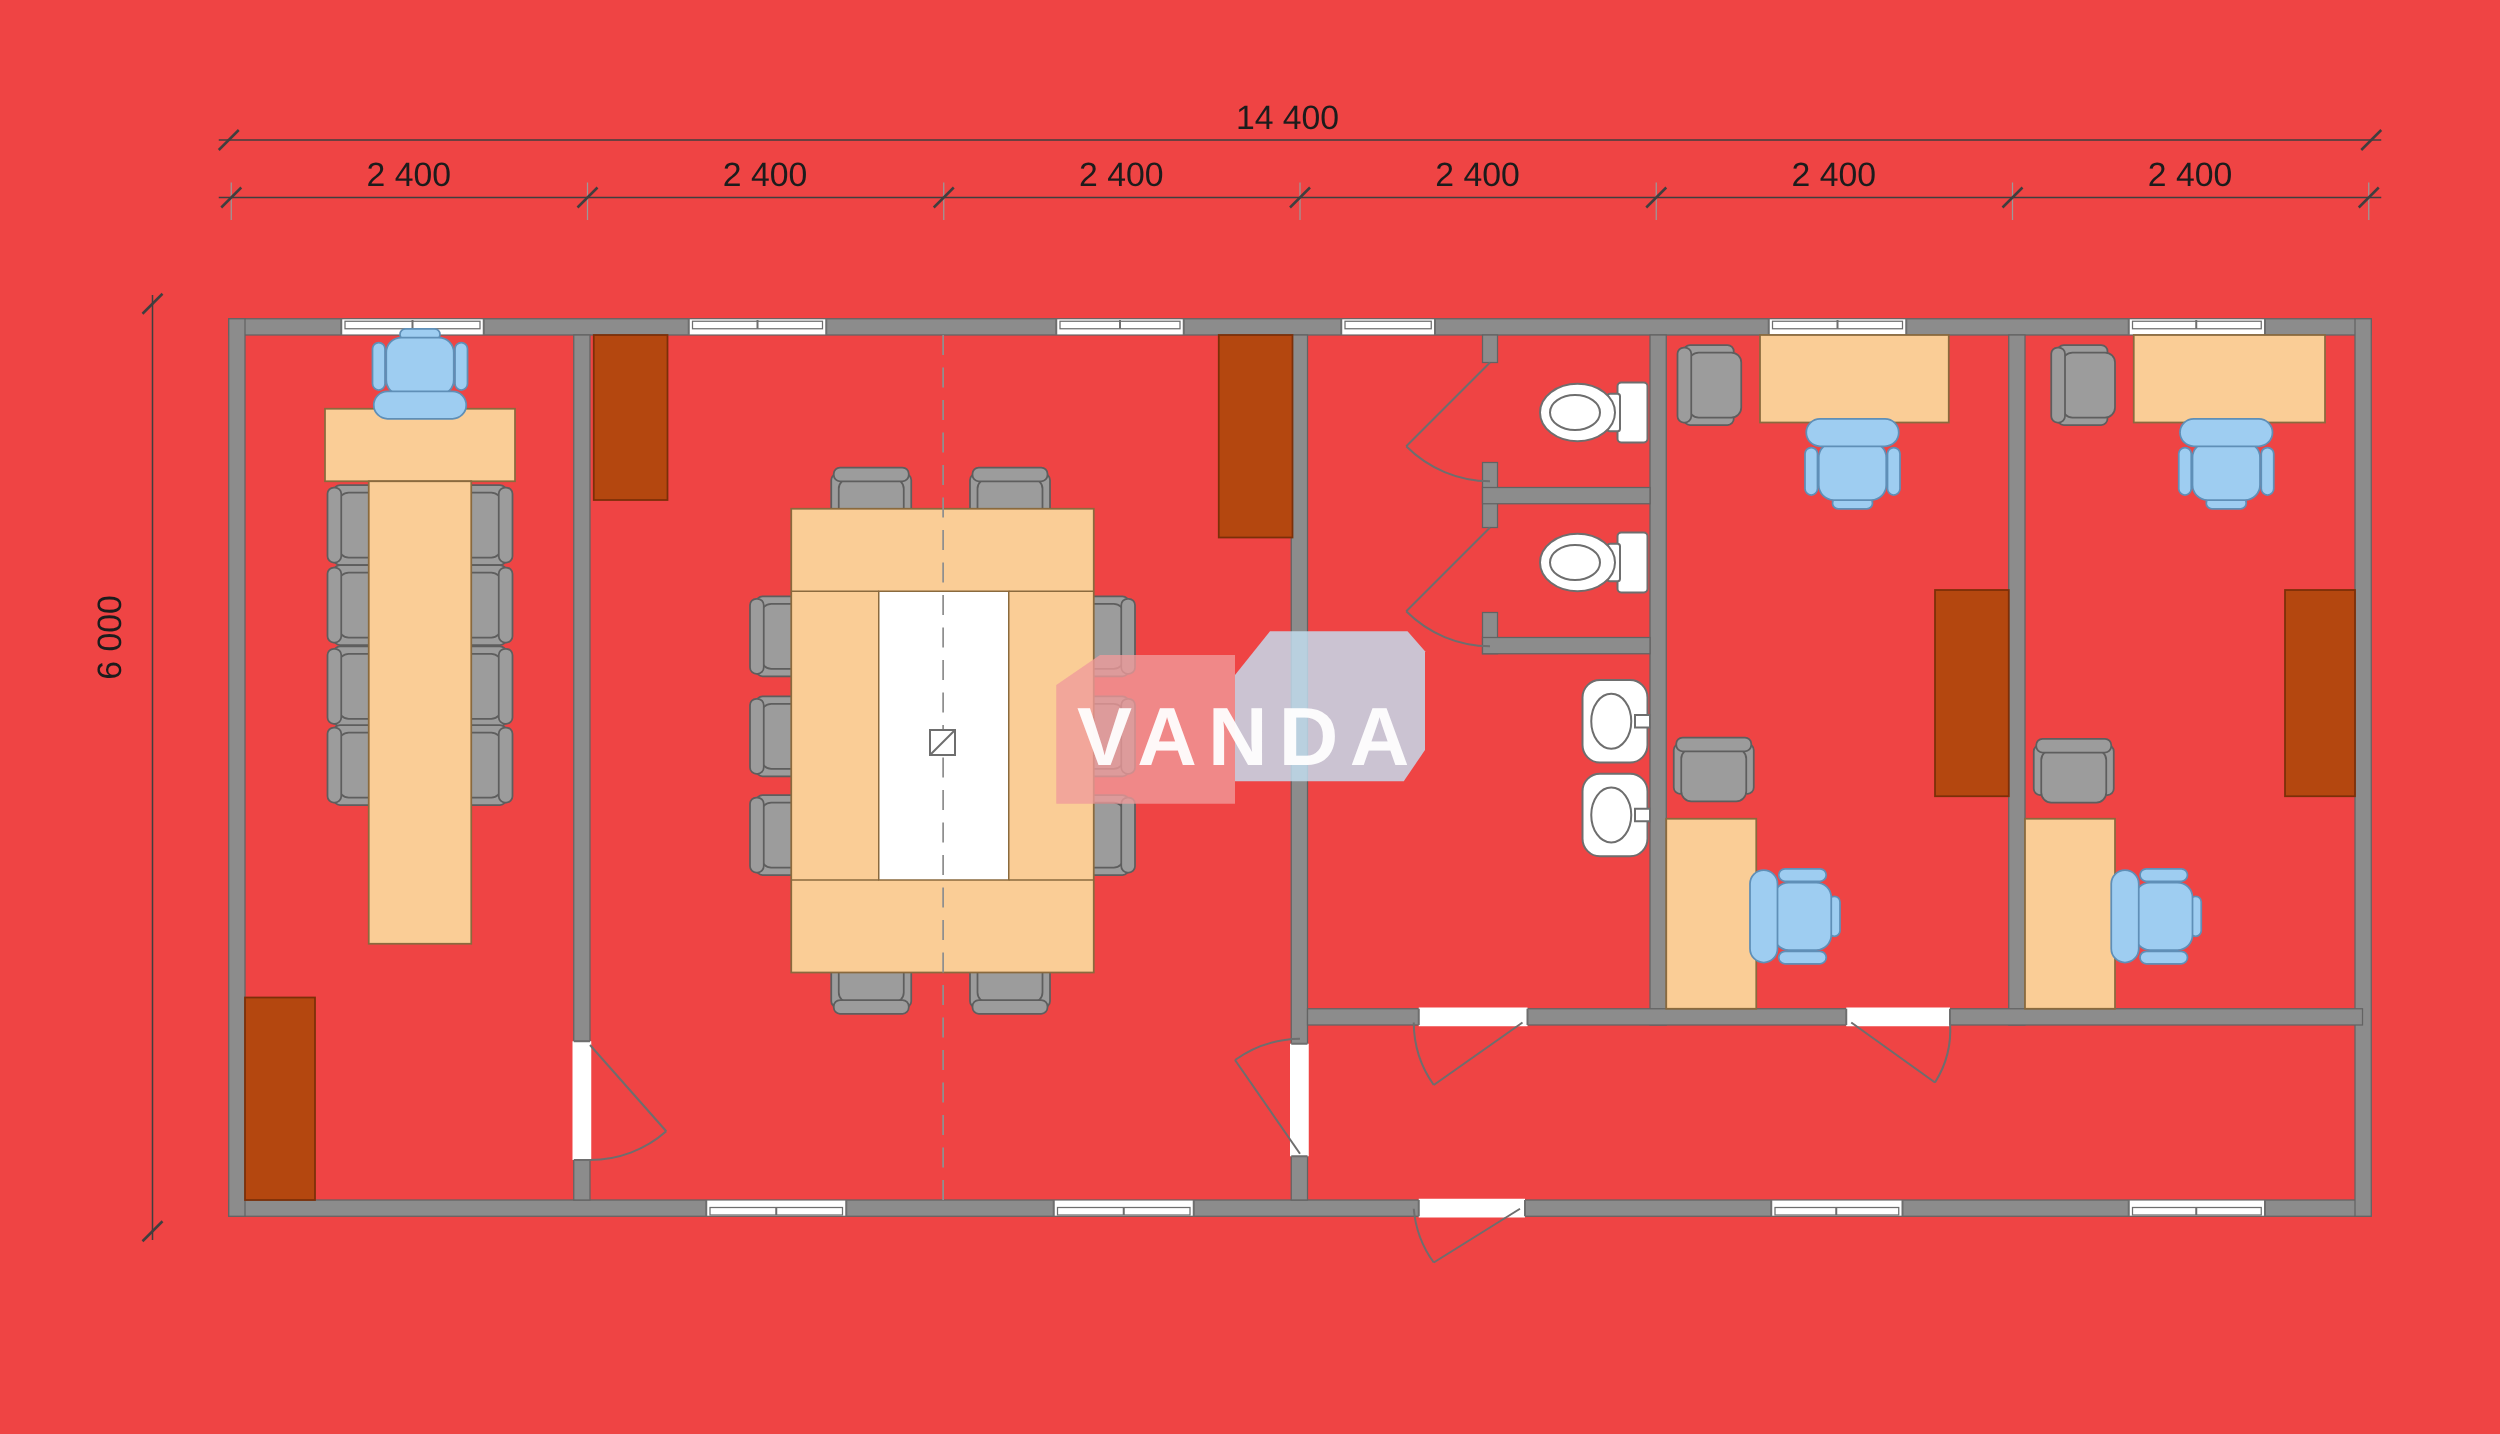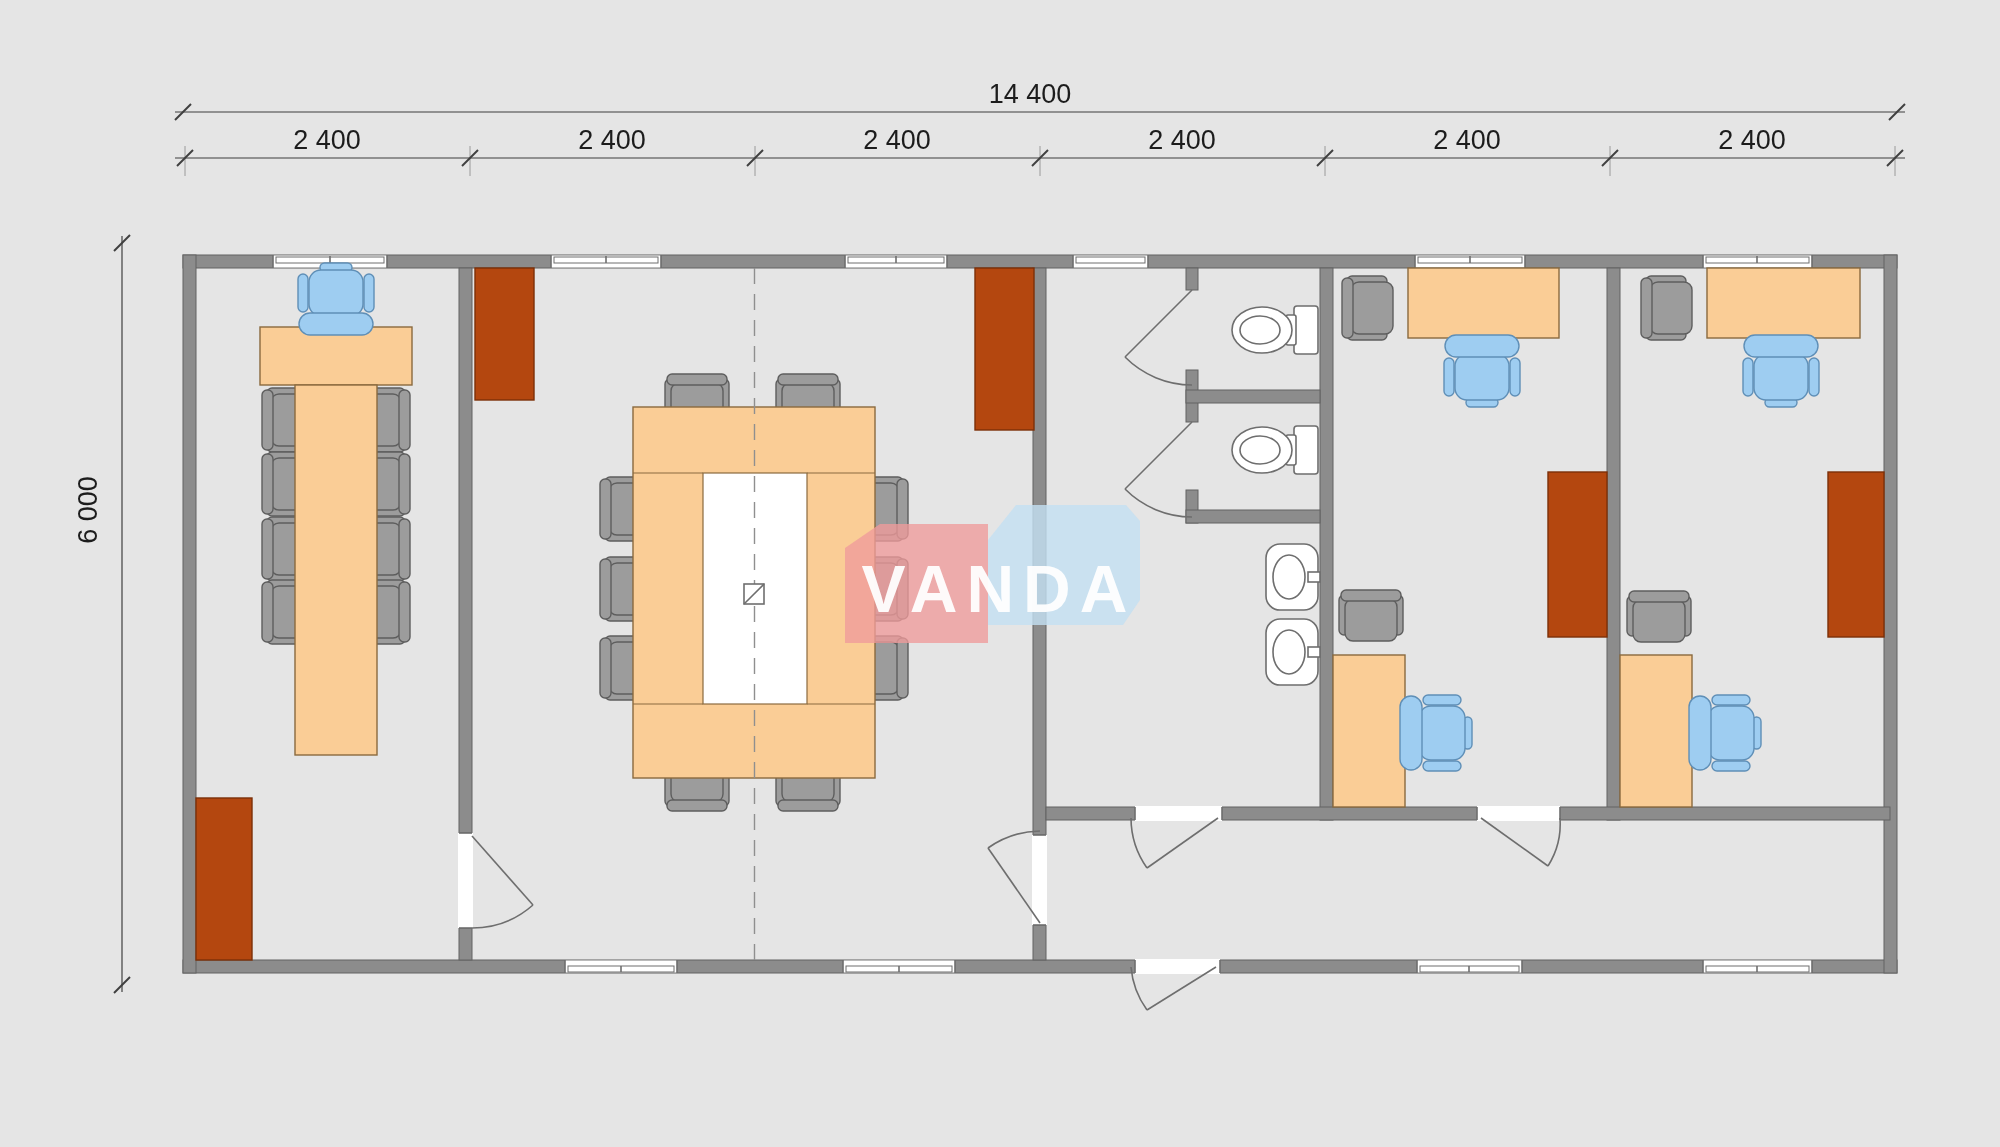--- a/index.html
+++ b/index.html
@@ -1,16 +1,16 @@
 <!DOCTYPE html>
 <html style="--wall: #8c8c8c; --wall_edge: #636363; --wood: #facd96; --wood_edge: #8a6a3e; --radiator: #b4470f; --radiator_edge: #7c2f08; --chair_gray: #9c9c9c; --chair_gray_edge: #5e5e5e; --chair_blue: #9ecdf1; --chair_blue_edge: #5f8fb7; --fixture_edge: #6e6e6e; --centerline: #8f8f8f; --dim_line: #3f3f3f; --dim_ext: #9a9a9a; --dim_text: #1c1c1c; --watermark_red: #f09b9b; --watermark_blue: #c3dff2; --watermark_text: #ffffff;"><head>
 <meta charset="utf-8">
 <style>
   html,body{margin:0;padding:0;background:#ffffff;}
-  .page{position:relative;width:2000px;height:1147px;background:#e5e5e5;overflow:hidden;
+  .page{position:relative;width:2000px;height:1147px;background:#ef4444;overflow:hidden;
         font-family:"Liberation Sans", sans-serif;}
   svg{position:absolute;left:0;top:0;}
   
   .wall   {fill:var(--wall);stroke:var(--wall_edge);stroke-width:1;}
   .gap    {fill:#ffffff;stroke:none;}
   .jamb   {stroke:var(--fixture_edge);stroke-width:1.6;}
   .glaz   {fill:#ffffff;stroke:var(--fixture_edge);stroke-width:1;}
   .wood   {fill:var(--wood);stroke:var(--wood_edge);stroke-width:1.4;}
   .hole   {fill:#ffffff;stroke:var(--wood_edge);stroke-width:1.2;}
   .seg    {stroke:var(--wood_edge);stroke-width:1.2;}

